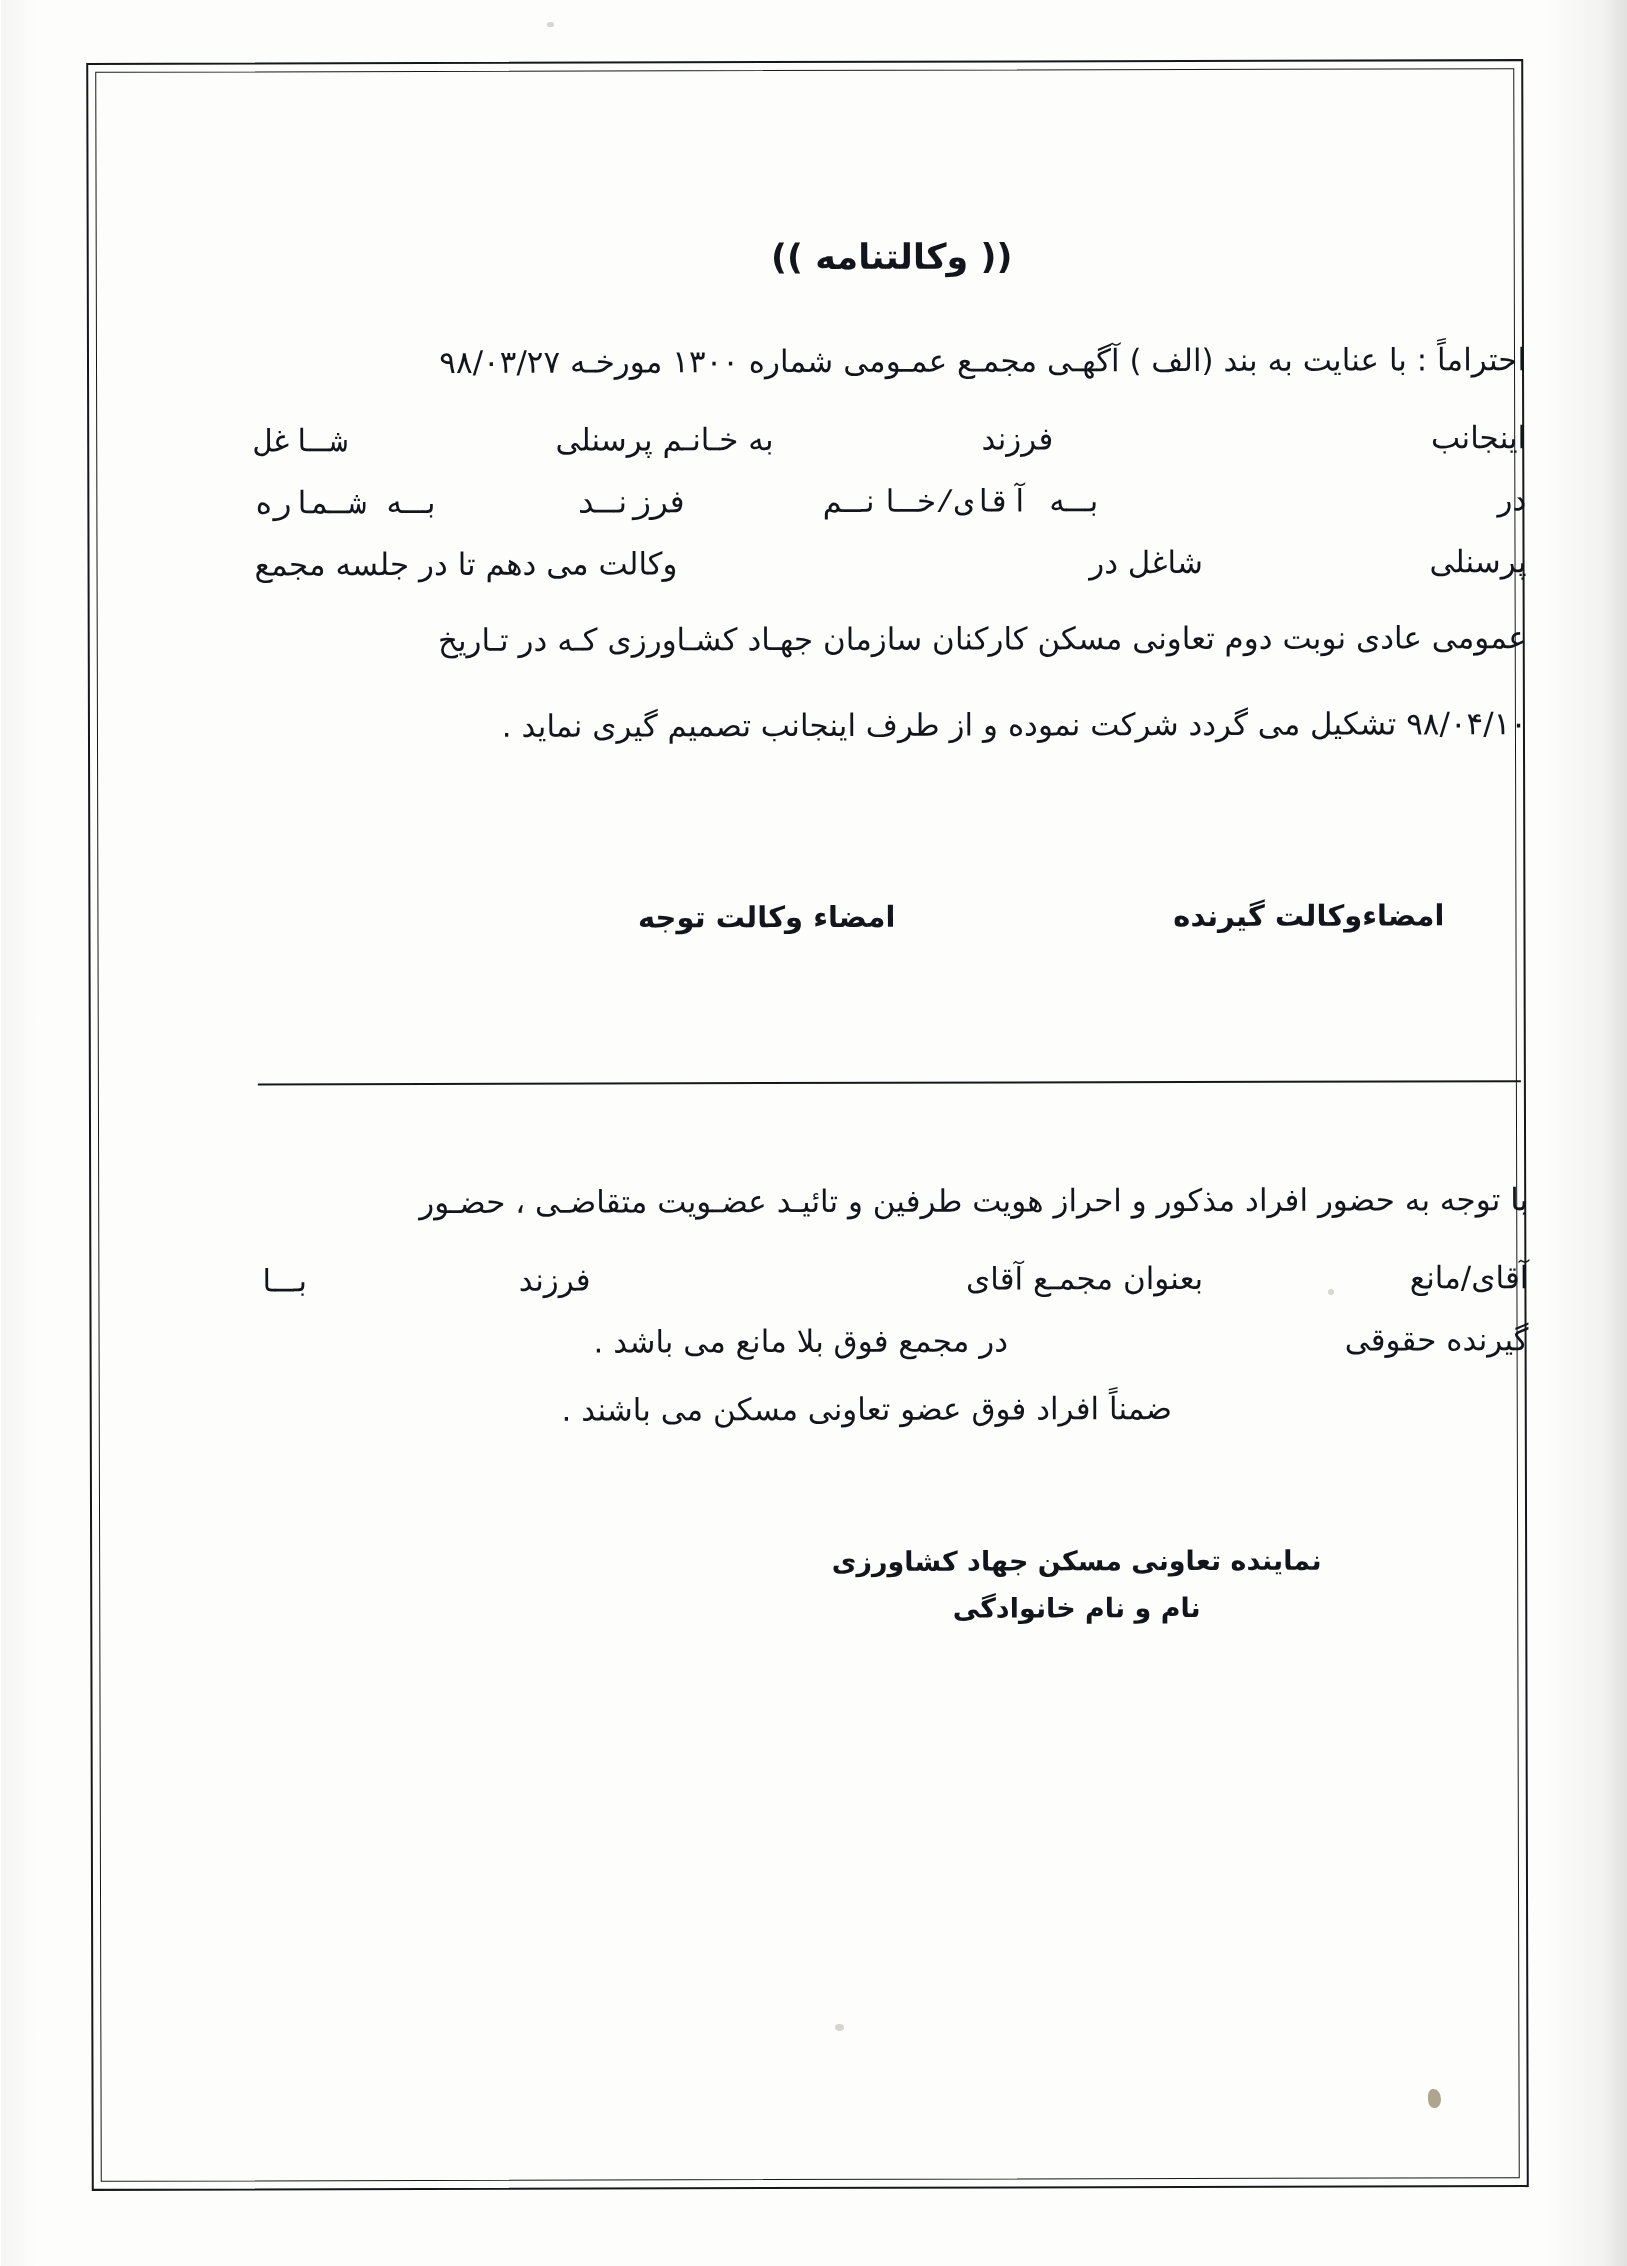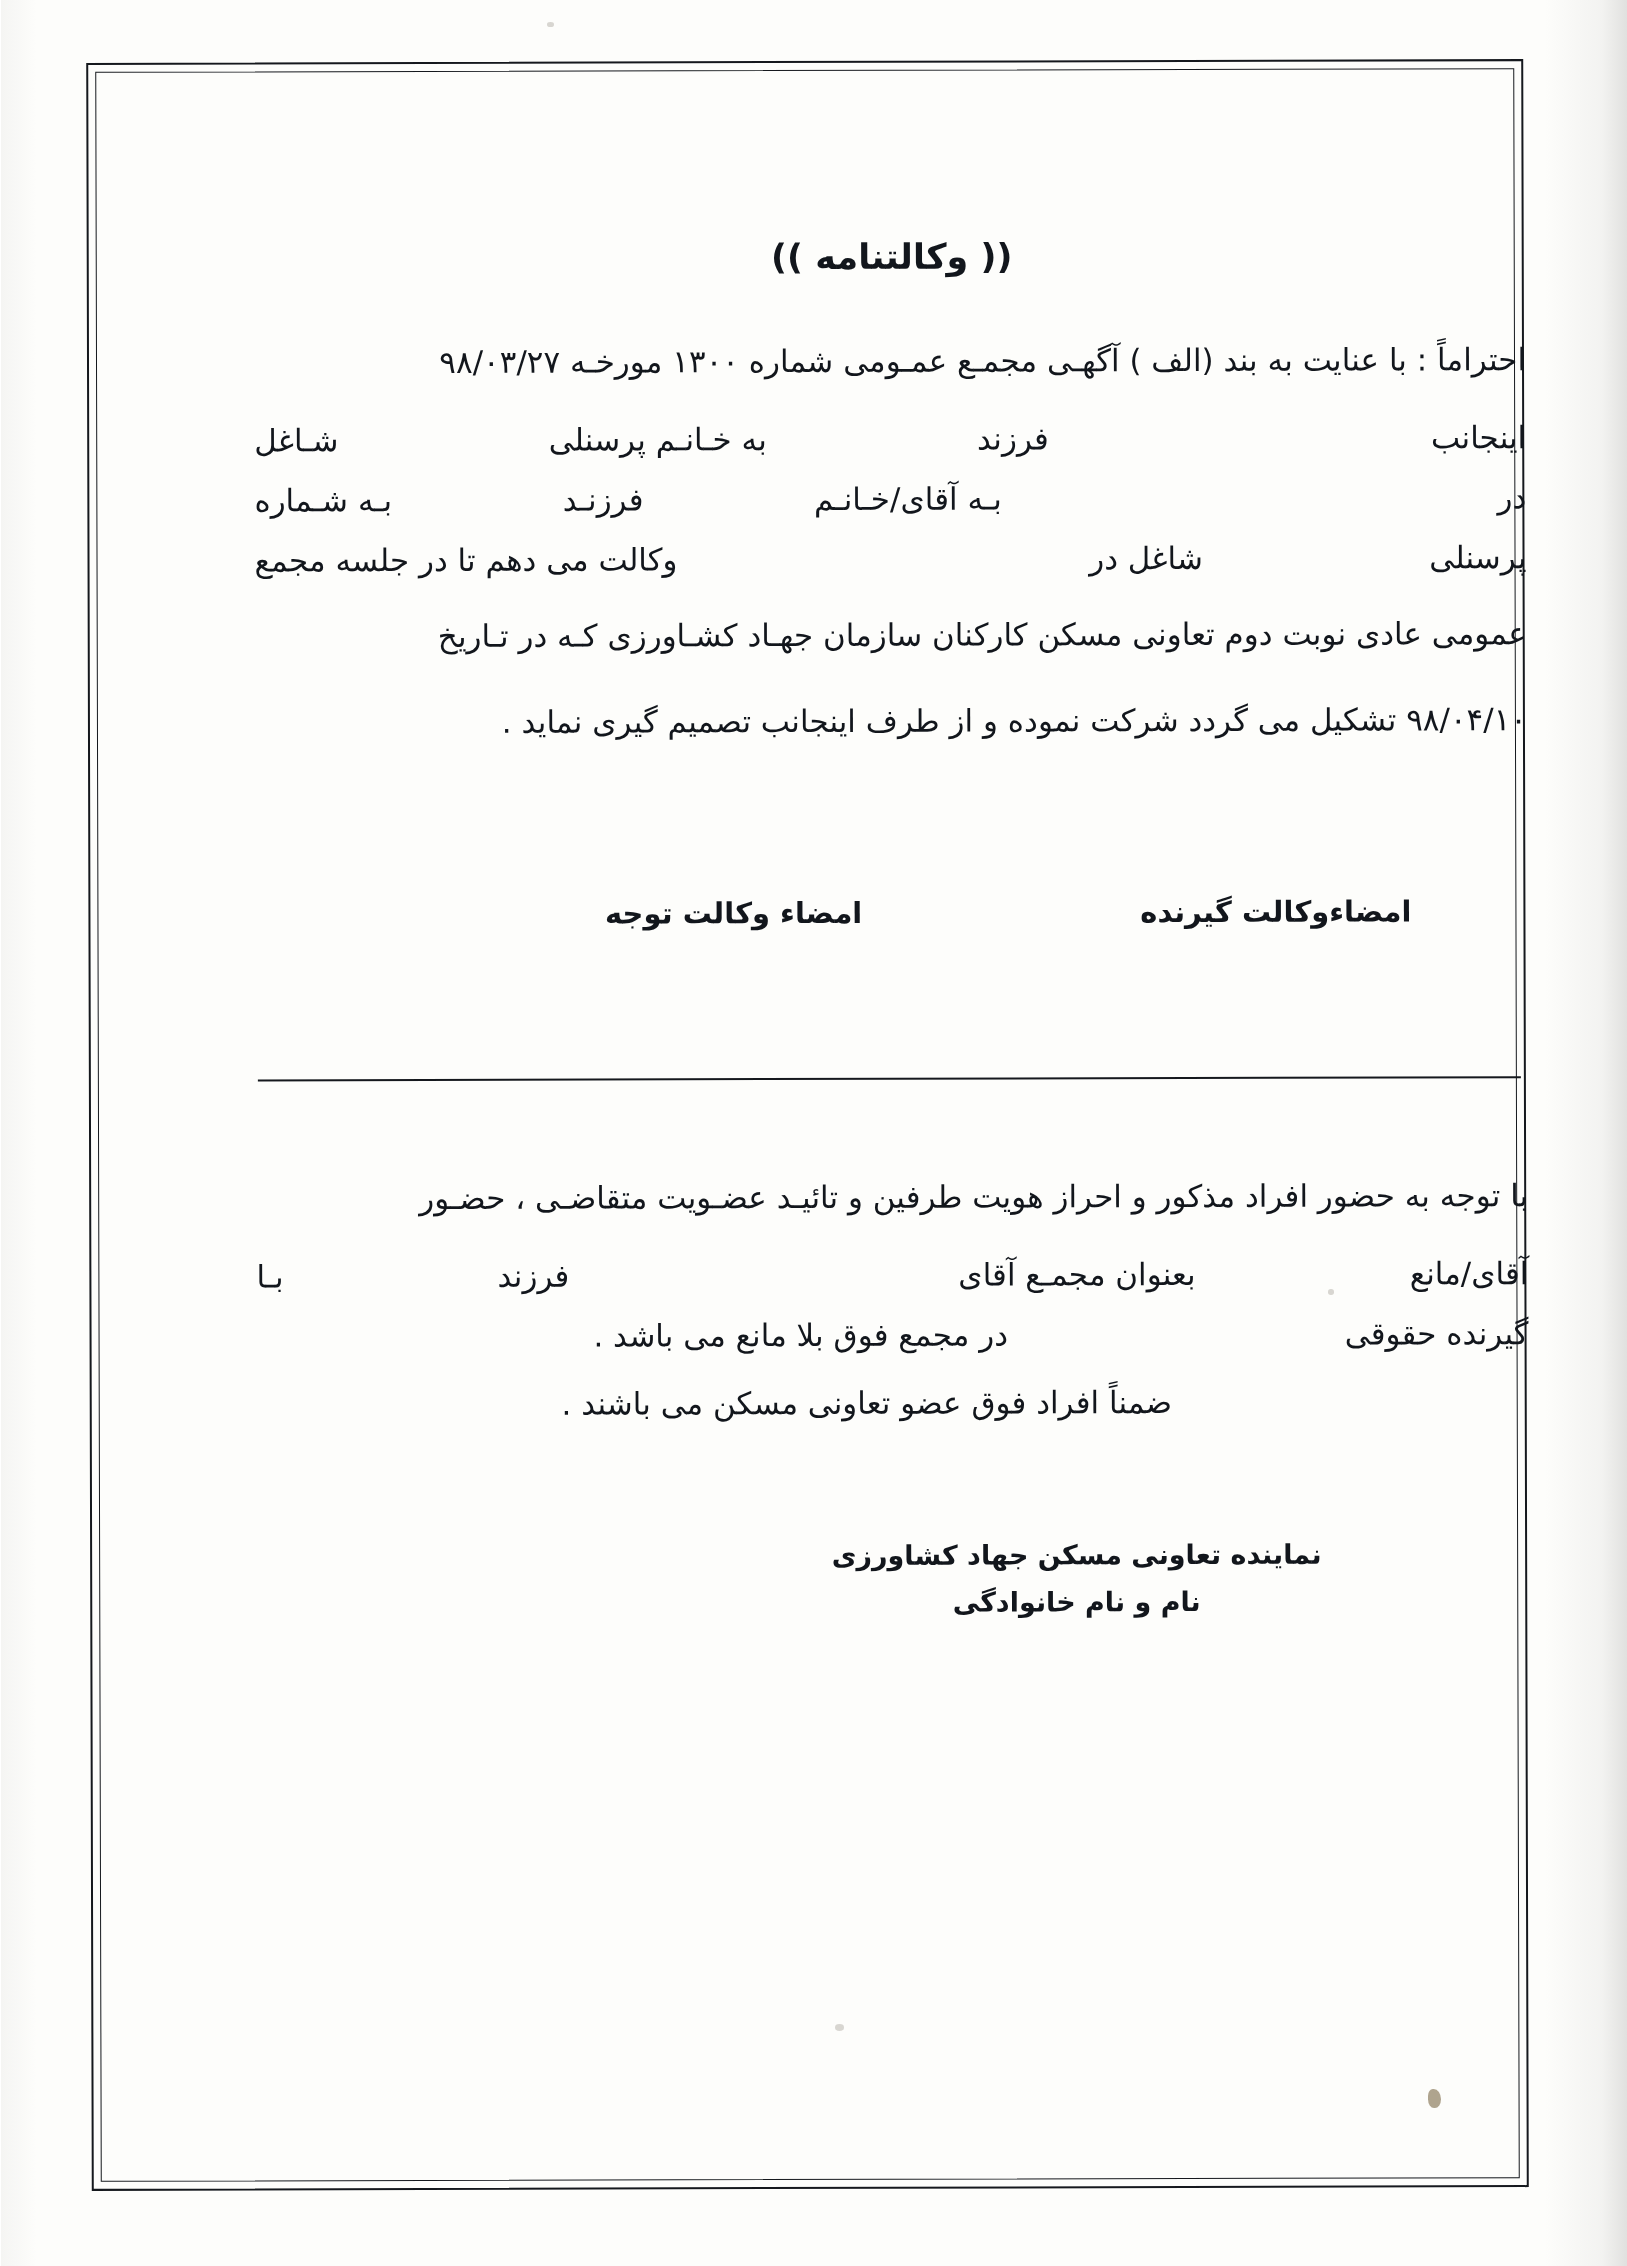--- a/index.html
+++ b/index.html
@@ -93,32 +93,33 @@
     margin-top: 24px;
     white-space: nowrap;
   }
   .fill-line .seg { flex: 0 0 auto; }
   .fill-line .gap { flex: 1 1 auto; min-width: 37px; }
   .gap-sm { flex: 0.55 1 auto !important; }
   .gap-lg { flex: 1.6 1 auto !important; }
 
   .stretch {
     letter-spacing: 1.9px;
+    font-family: Liberation Mono, monospace;
   }
 
   .sign-row {
     display: flex;
     flex-direction: row;
     justify-content: flex-start;
     margin-top: 139px;
     padding: 0 37px 0 37px;
     font-size: 29px;
     font-weight: bold;
   }
-  .sign-row .s1 { margin-right: 109px; }
+  .sign-row .s1 { margin-right: 76px; }
   .sign-row .s2 { margin-right: 278px; }
 
   .divider {
     margin: 148px 37px 0 28px;
     border-top: 2.8px solid #15181d;
     height: 0;
   }
 
   .block-2 { margin-top: 83px; }
 

